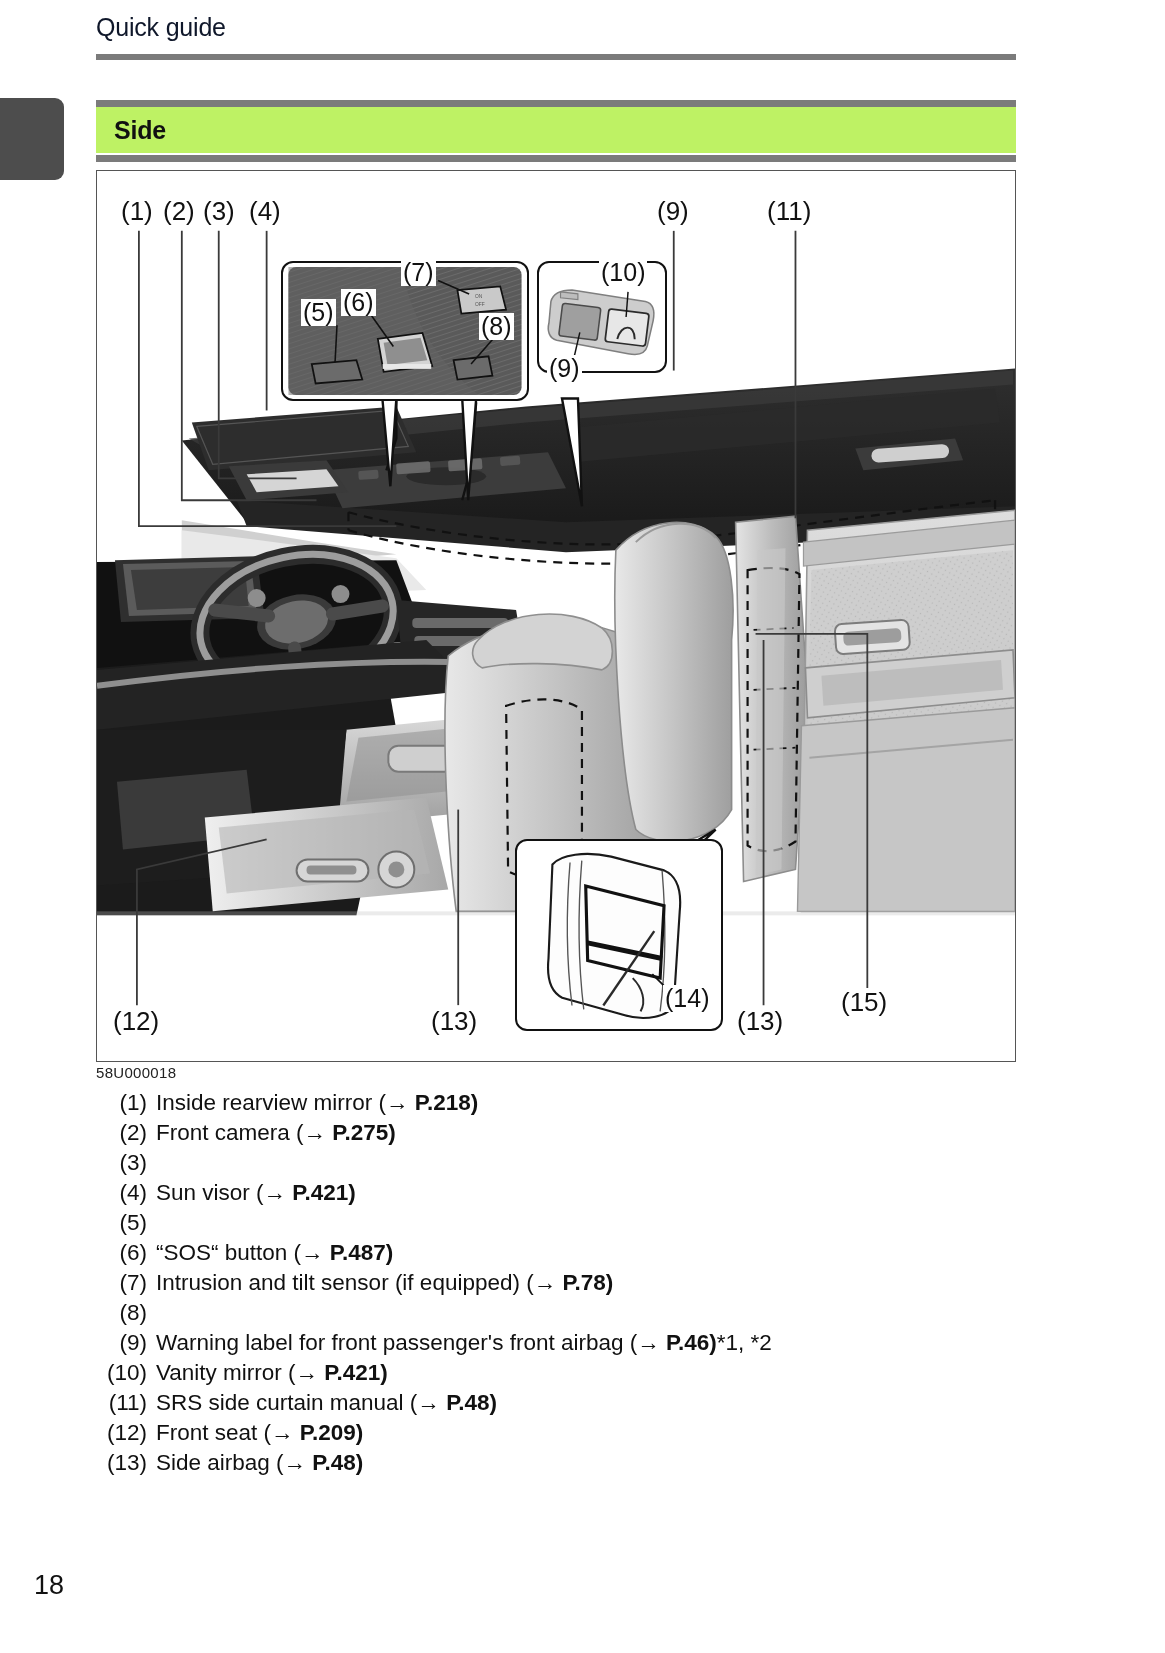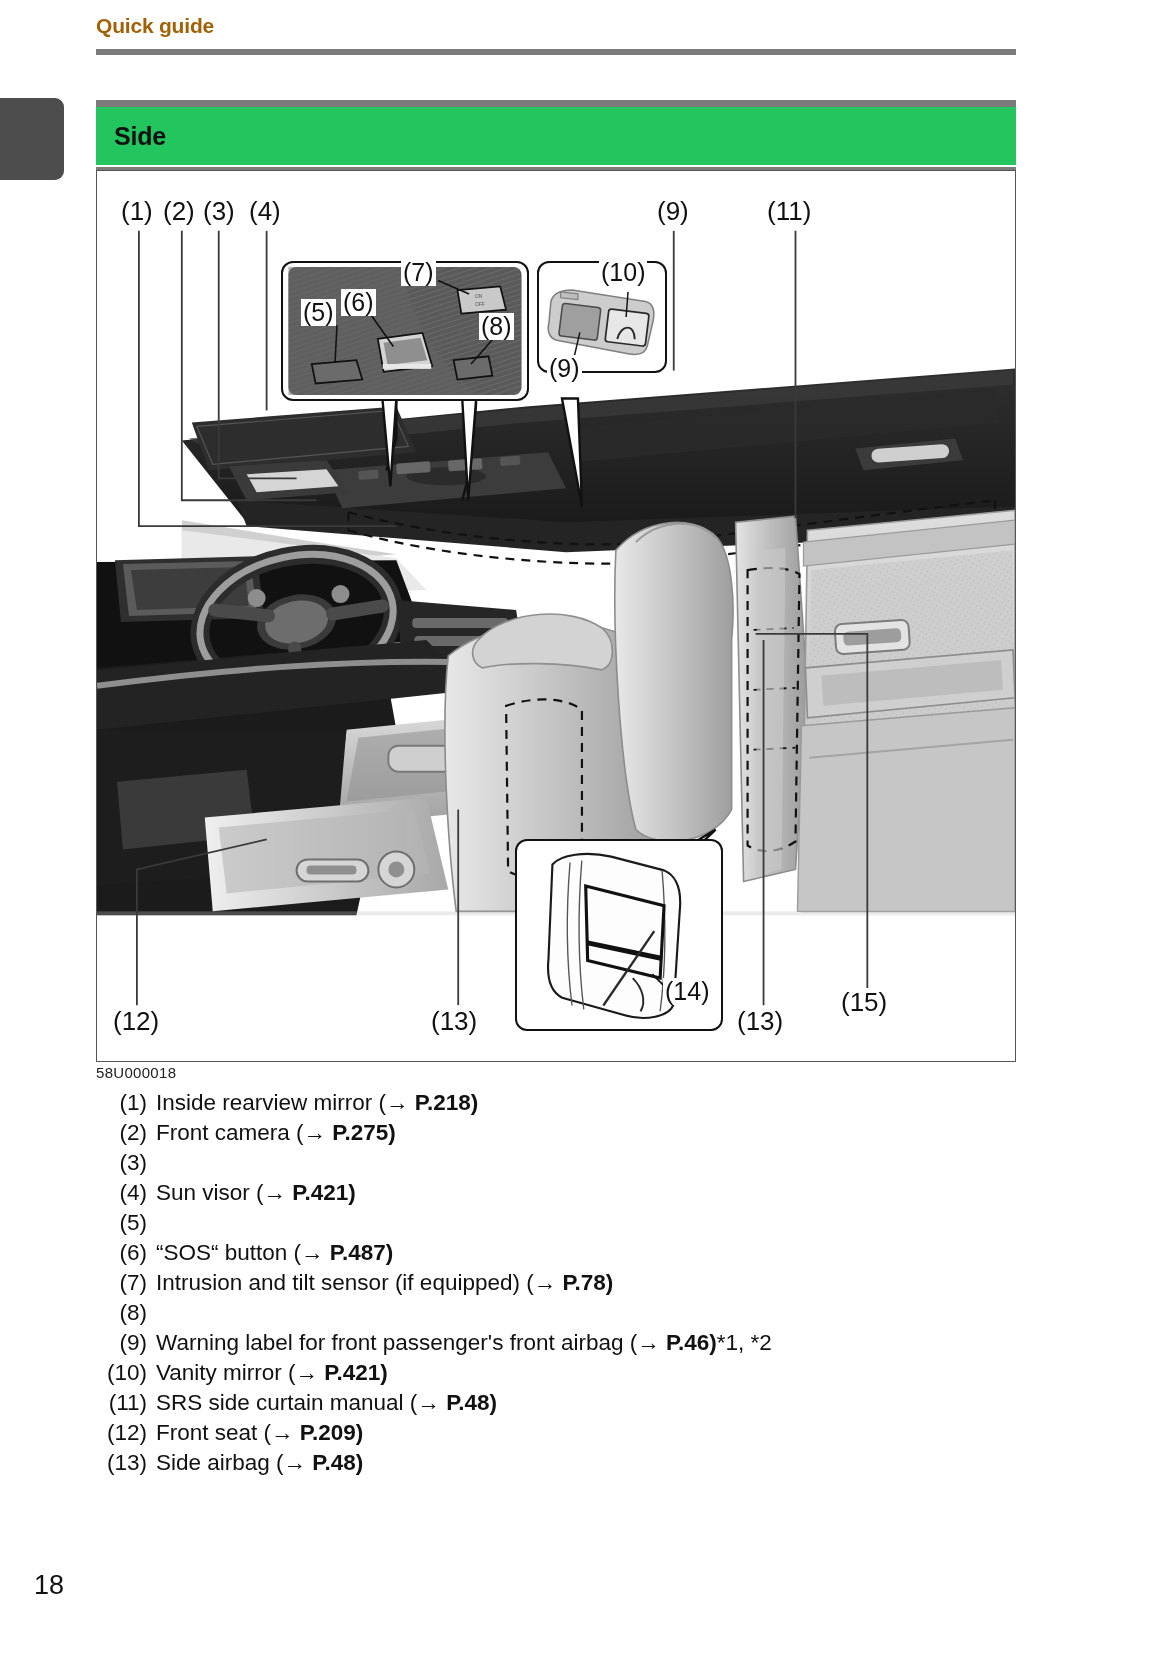--- a/index.html
+++ b/index.html
@@ -19,36 +19,36 @@
     width:82px; height:82px;
     background:#4d4d4d;
     border-radius:9px;
   }
 
   
   .page-header{
     position:absolute; left:96px; top:14px; width:920px;
   }
   .page-header .title{
-    font-size:21px; font-weight:bold; letter-spacing:-0.2px;
-    color:#a16207; line-height:1.1;
+    font-size:25px; font-weight:normal; letter-spacing:-0.2px;
+    color:#0f172a; line-height:1.1;
   }
   .rule-thick{
     margin-top:11px;
     height:7px; background:#7b7b7b;
     border-top:1px solid #ffffff;
   }
 
   
   .section-band{
     position:absolute; left:96px; top:100px; width:920px;
   }
   .band-top{ height:7px; background:#7b7b7b; }
   .band-body{
-    height:58px; background:#22c55e;
+    height:46px; background:#bef264;
     display:flex; align-items:center;
     padding-left:18px;
   }
   .band-body .section-title{
     font-size:25px; font-weight:bold; color:#111; letter-spacing:-0.2px;
   }
   .band-bottom{ height:7px; background:#7b7b7b; margin-top:2px; }
 
   
   .figure-box{
@@ -403,21 +403,21 @@
       <path d="M 148 30 C 152 78, 152 128, 146 174" fill="none" stroke="#555" stroke-width="1.4"></path>
 
       <path d="M 70 46 L 150 66 L 146 140 L 72 122 Z" fill="none" stroke="#111" stroke-width="3.2"></path>
       <path d="M 72 104 L 148 120" stroke="#111" stroke-width="5"></path>
 
       <path d="M 88 168 L 140 92" fill="none" stroke="#2a2a2a" stroke-width="2.4"></path>
       <path d="M 118 140 C 128 150, 132 164, 126 174" fill="none" stroke="#2a2a2a" stroke-width="2"></path>
 
       <path d="M 160 158 L 138 136" stroke="#111" stroke-width="1.8" fill="none"></path>
     </svg>
-    <div class="callout nobg" style="left:146px; top:137px; font-size:25px; background:#fff;">(14)</div>
+    <div class="callout nobg" style="left:146px; top:144px; font-size:25px; background:#fff;">(14)</div>
   </div>
 
   <div class="callout" style="left:22px; top:26px;">(1)</div>
   <div class="callout" style="left:64px; top:26px;">(2)</div>
   <div class="callout" style="left:104px; top:26px;">(3)</div>
   <div class="callout" style="left:150px; top:26px;">(4)</div>
   <div class="callout" style="left:558px; top:26px;">(9)</div>
   <div class="callout" style="left:668px; top:26px;">(11)</div>
 
   <div class="callout" style="left:14px; top:836px;">(12)</div>

